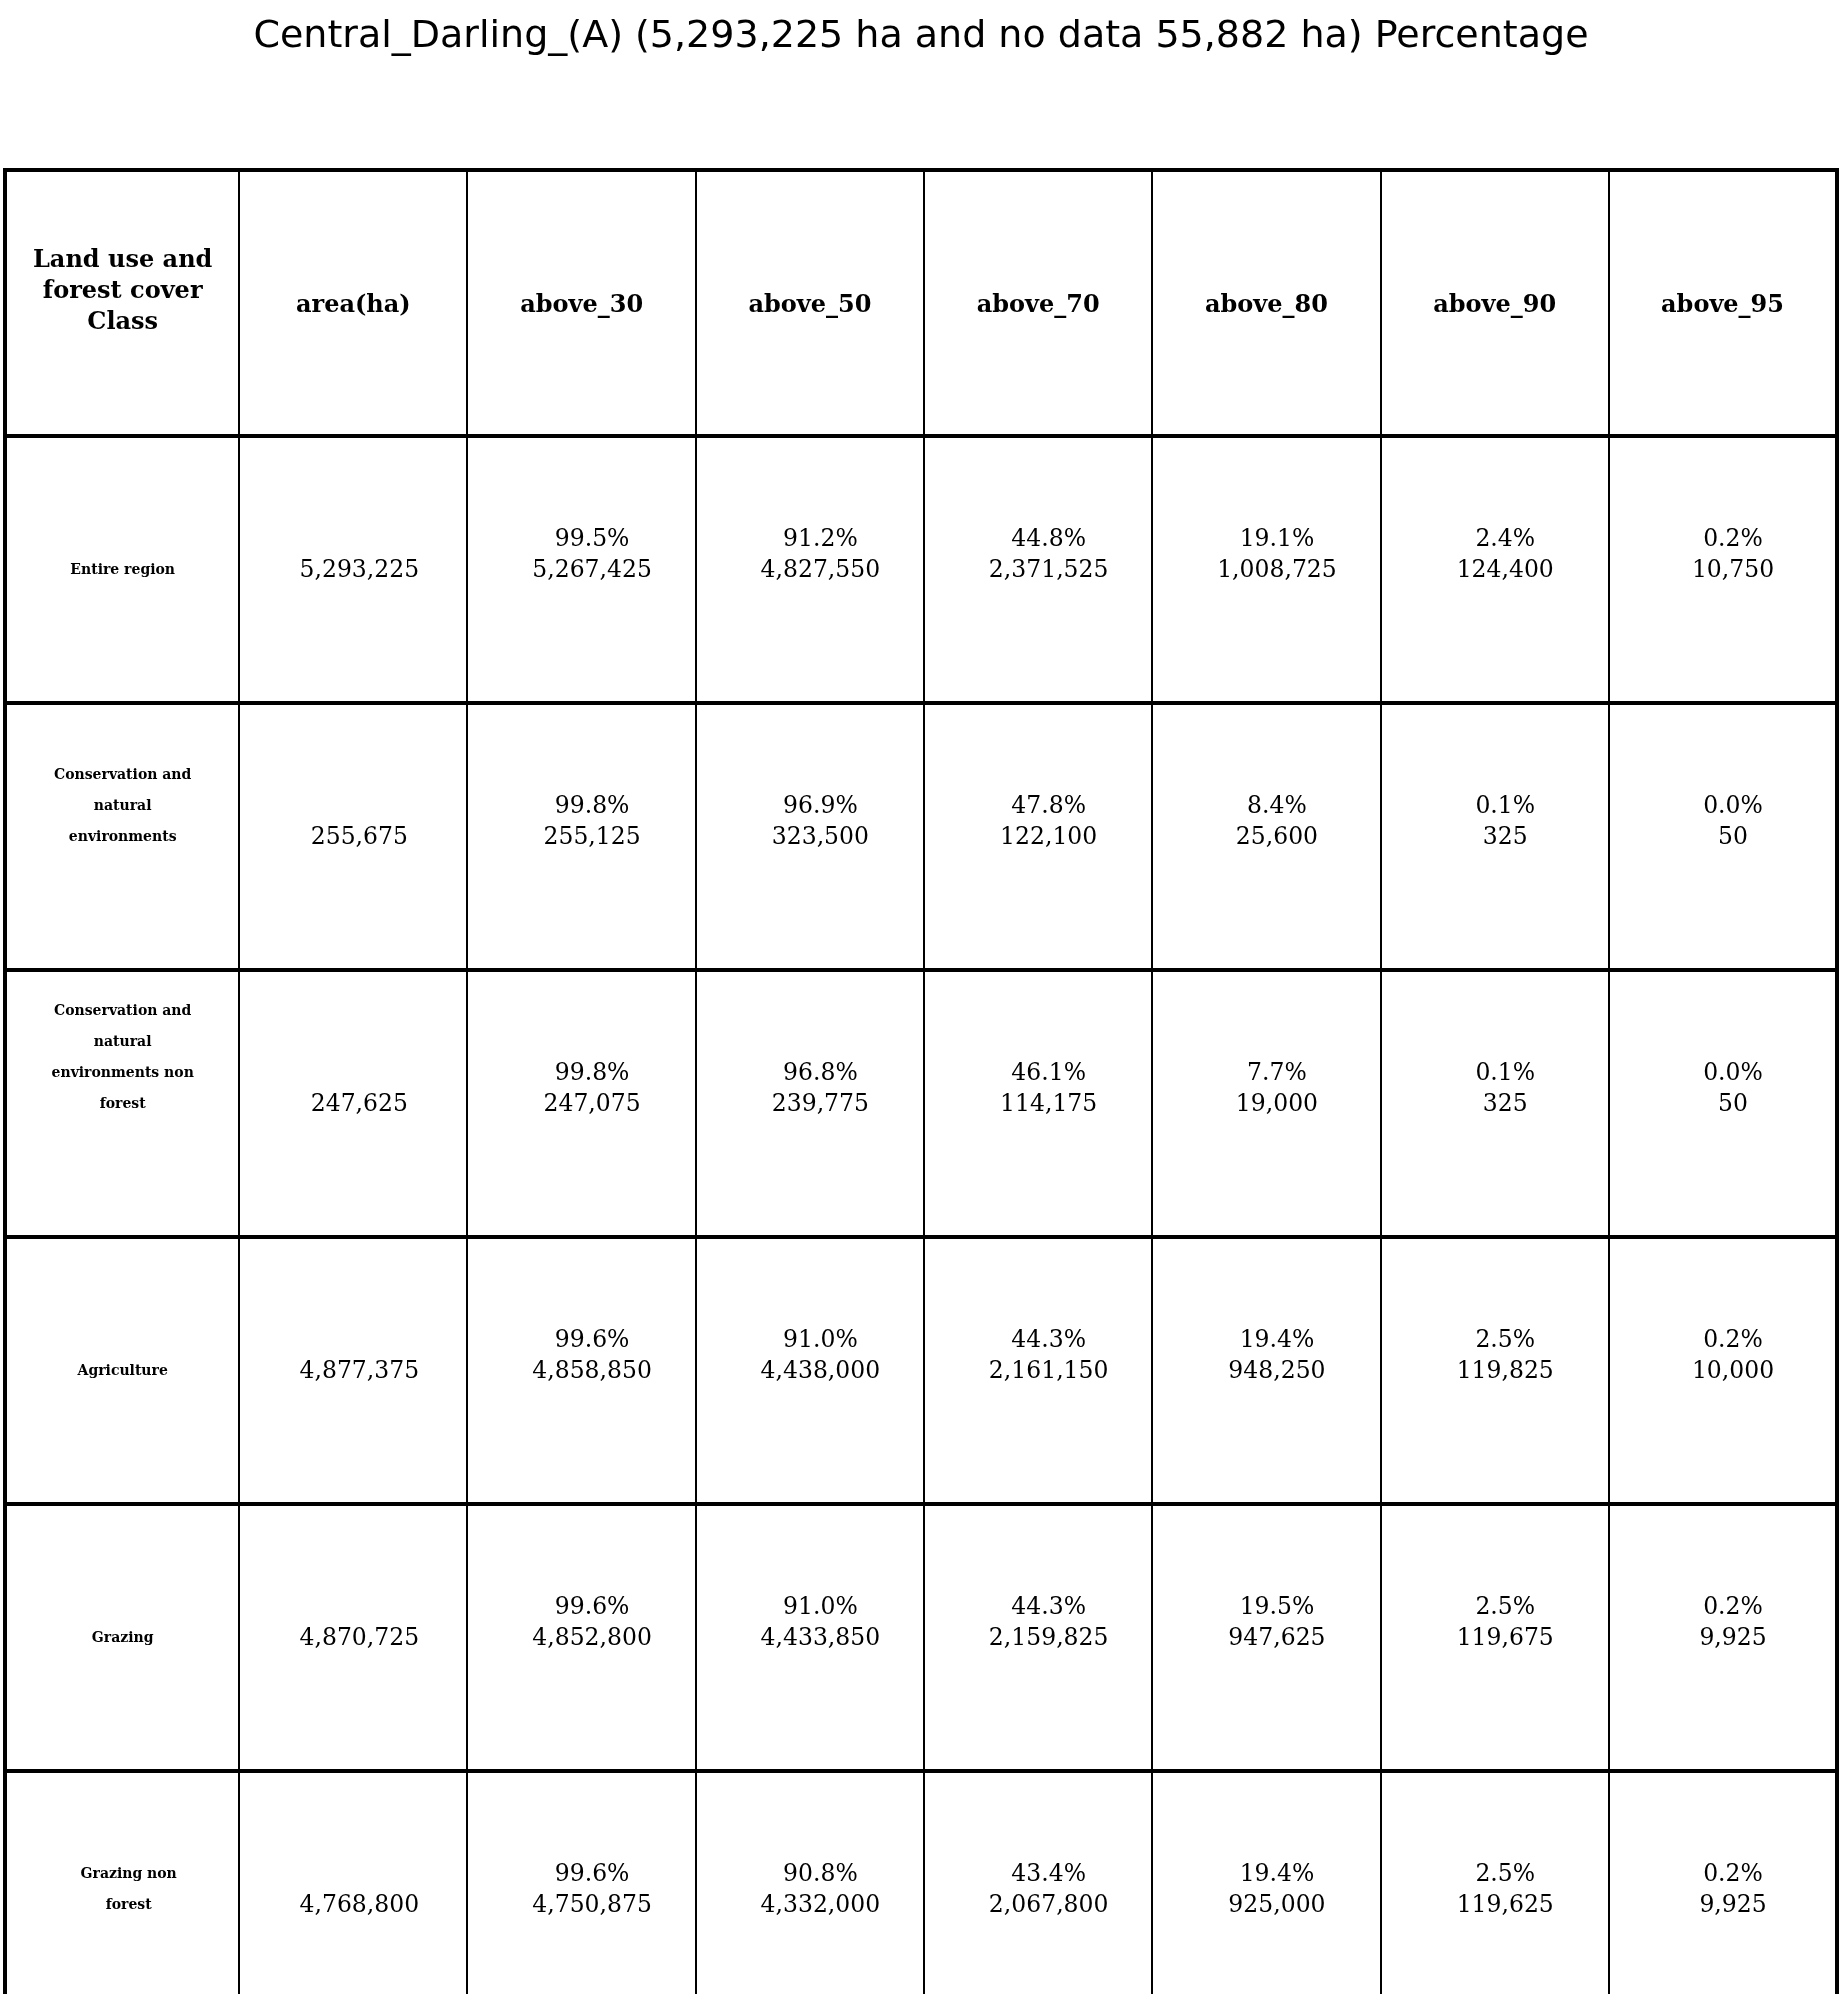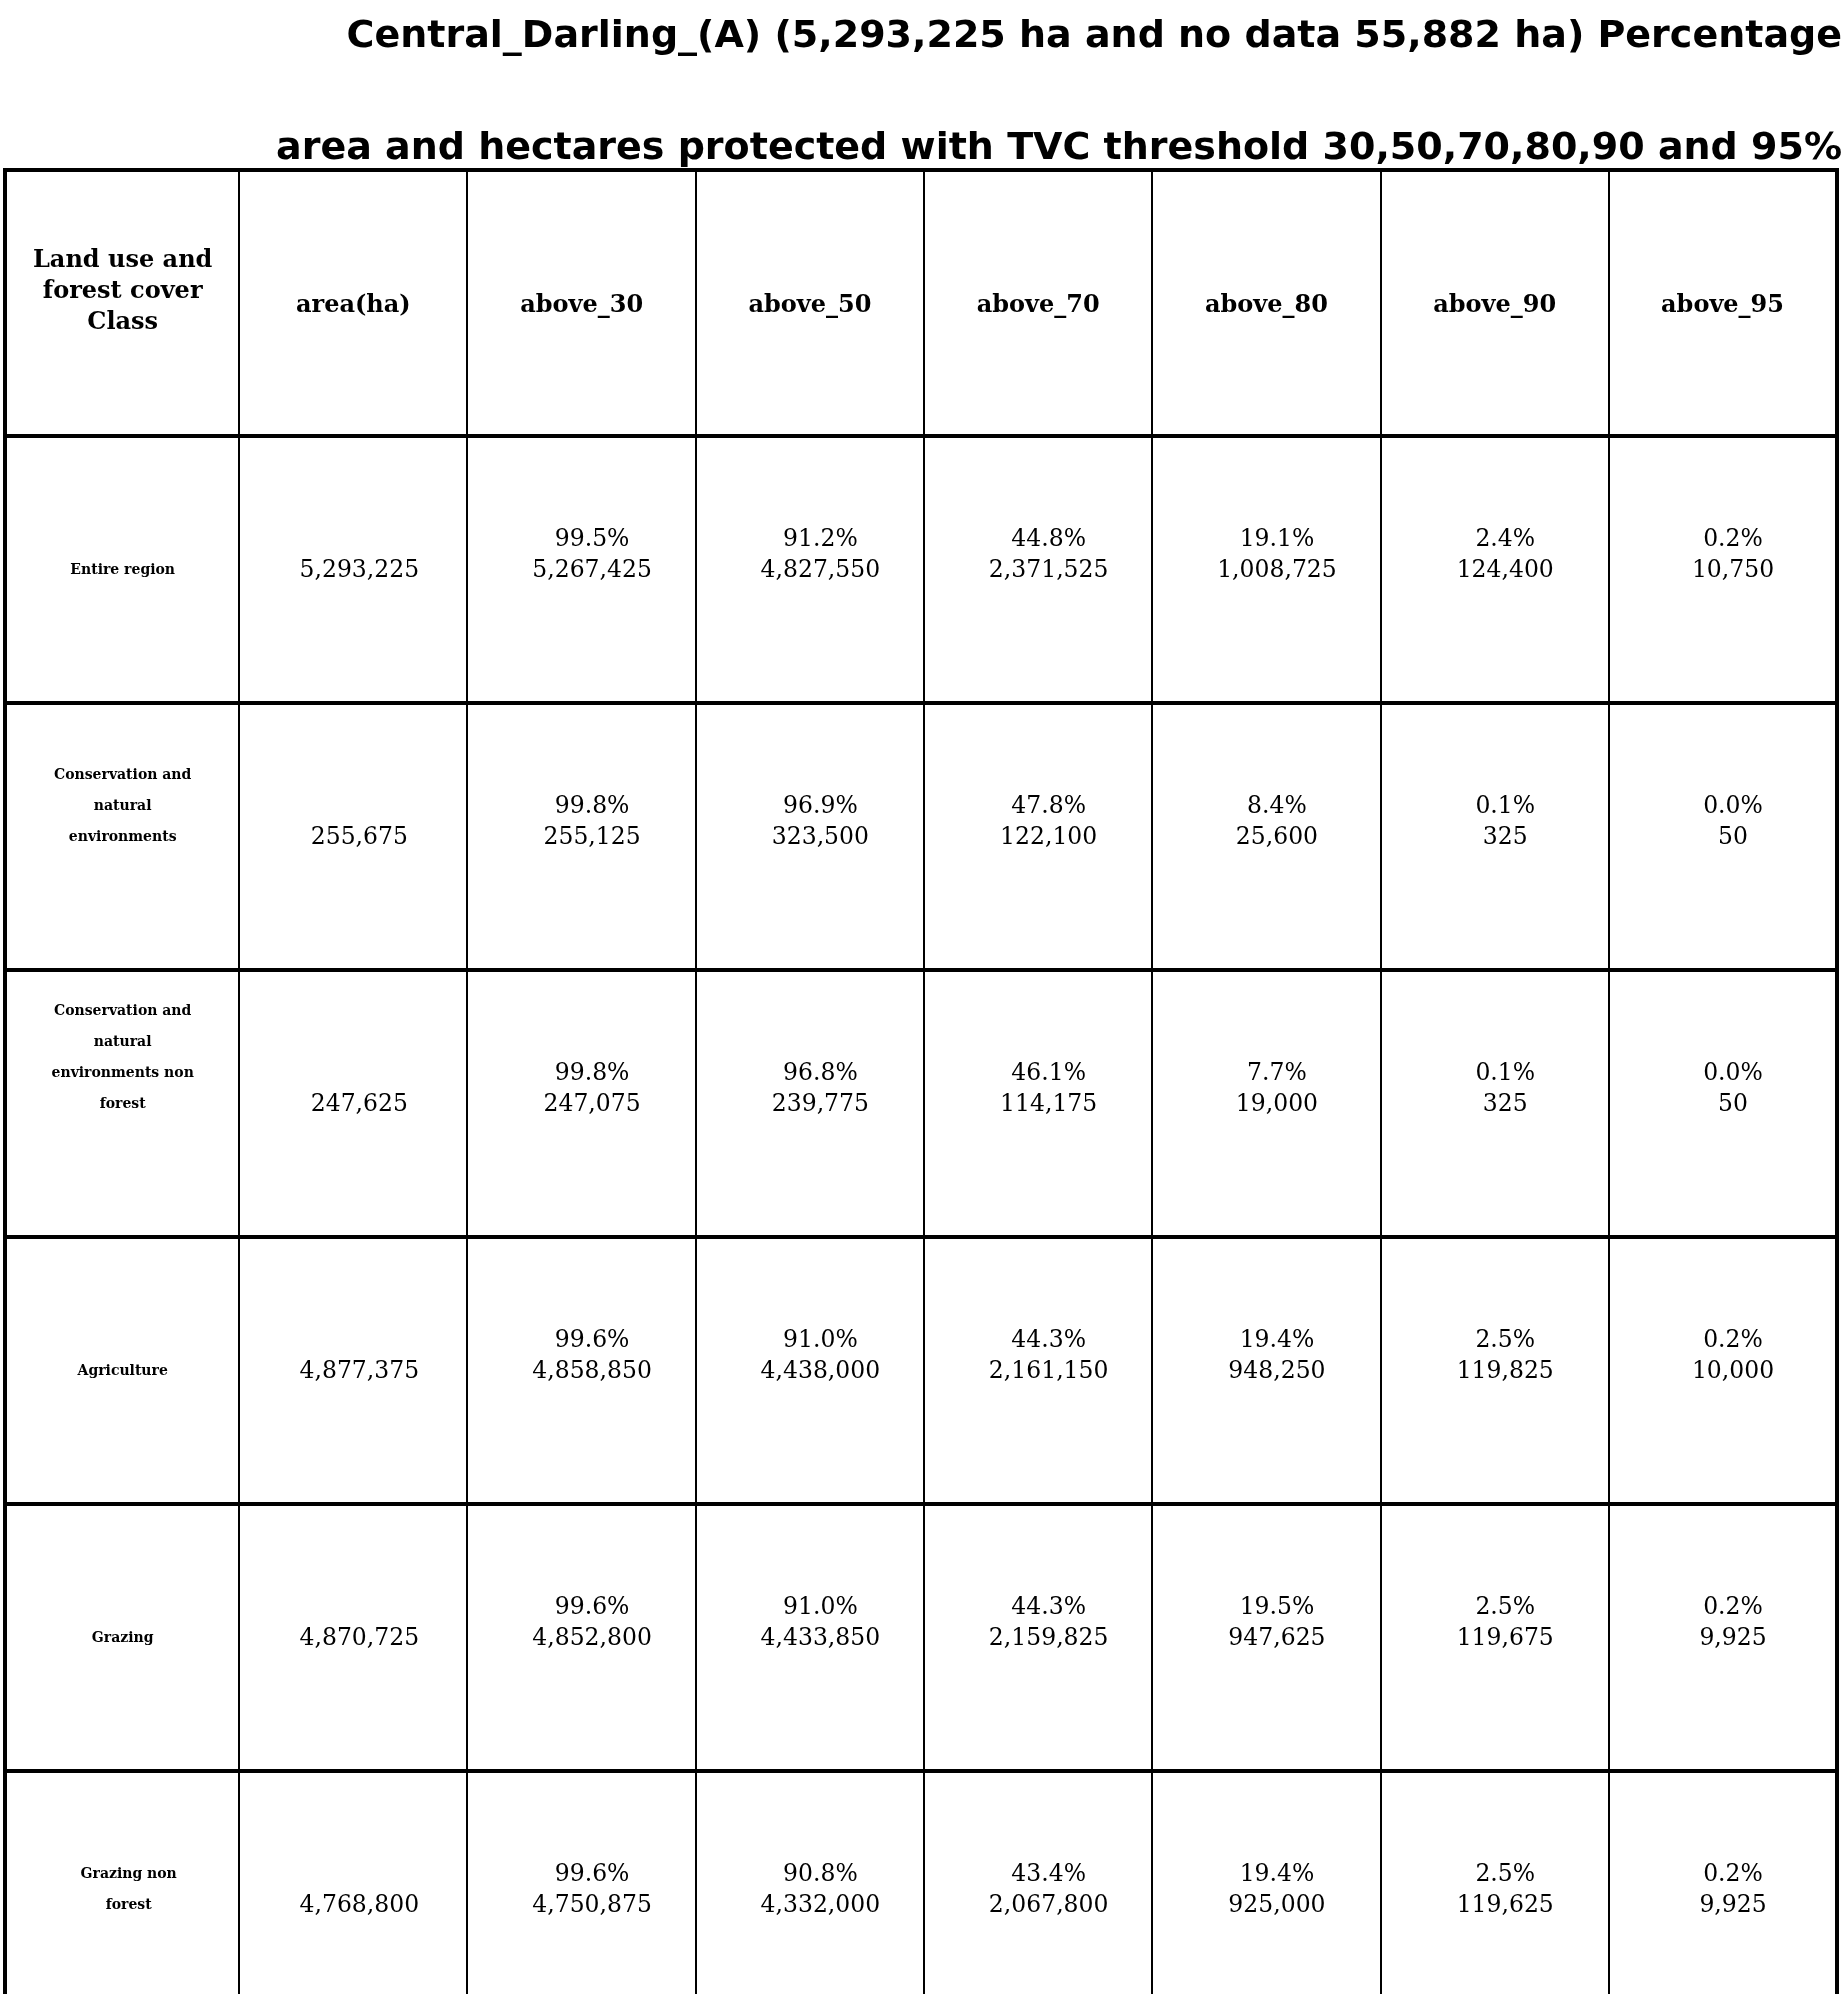--- a/index.html
+++ b/index.html
@@ -2,23 +2,23 @@
 <html style="font-size:6.4px"><head>
 <meta charset="utf-8">
 <style>
   * { margin:0; padding:0; box-sizing:border-box; }
   html,body { background:#ffffff; }
   body { width:1842px; height:2521px; position:relative; overflow:hidden;
          font-family:"DejaVu Serif","Liberation Serif",serif; color:#000; }
   #page { position:absolute; inset:0; background:#fff; }
 
   
-  #title { position:absolute; top:5.6px; left:0; right:0; text-align:right;
+  #title { position:absolute; top:5.6px; left:0; right:0; text-align:center;
            font-family:"DejaVu Sans","Liberation Sans",sans-serif;
-           font-weight:bold; font-size:38px; line-height:56px; white-space:pre; }
+           font-weight:normal; font-size:38px; line-height:56px; white-space:pre; }
 
   
   #report-table { position:absolute; left:3.2px; top:168px; width:1836px;
                   border-collapse:collapse; table-layout:fixed;
                   border:4.8px solid #000; }
   #report-table th, #report-table td {
       border-left:2px solid #000; border-right:2px solid #000;
       border-top:4.4px solid #000; border-bottom:4.4px solid #000;
       vertical-align:middle; text-align:center; overflow:hidden; }
   thead tr { height:266px; }
@@ -27,21 +27,21 @@
   td.label-cell .stack { font-weight:bold; font-size:14px; line-height:31px; white-space:pre-line; }
   td.area-cell .stack { font-size:23.5px; line-height:31px;padding-left:12px; }
   td.data-cell .pv { font-size:23.5px; line-height:31px; transform:translateY(-15.6px);padding-left:21px; }
 </style>
 </head>
 <body>
 
 <div id="page">
 
   <div id="title"><span>Central_Darling_(A) (5,293,225 ha and no data 55,882 ha) Percentage</span><br>
-  <span>area and hectares protected with TVC threshold 30,50,70,80,90 and 95%</span></div>
+  </div>
 
   <table id="report-table">
     <colgroup>
       <col style="width:234px">
       <col>
         <col>
         <col>
         <col>
         <col>
         <col>

